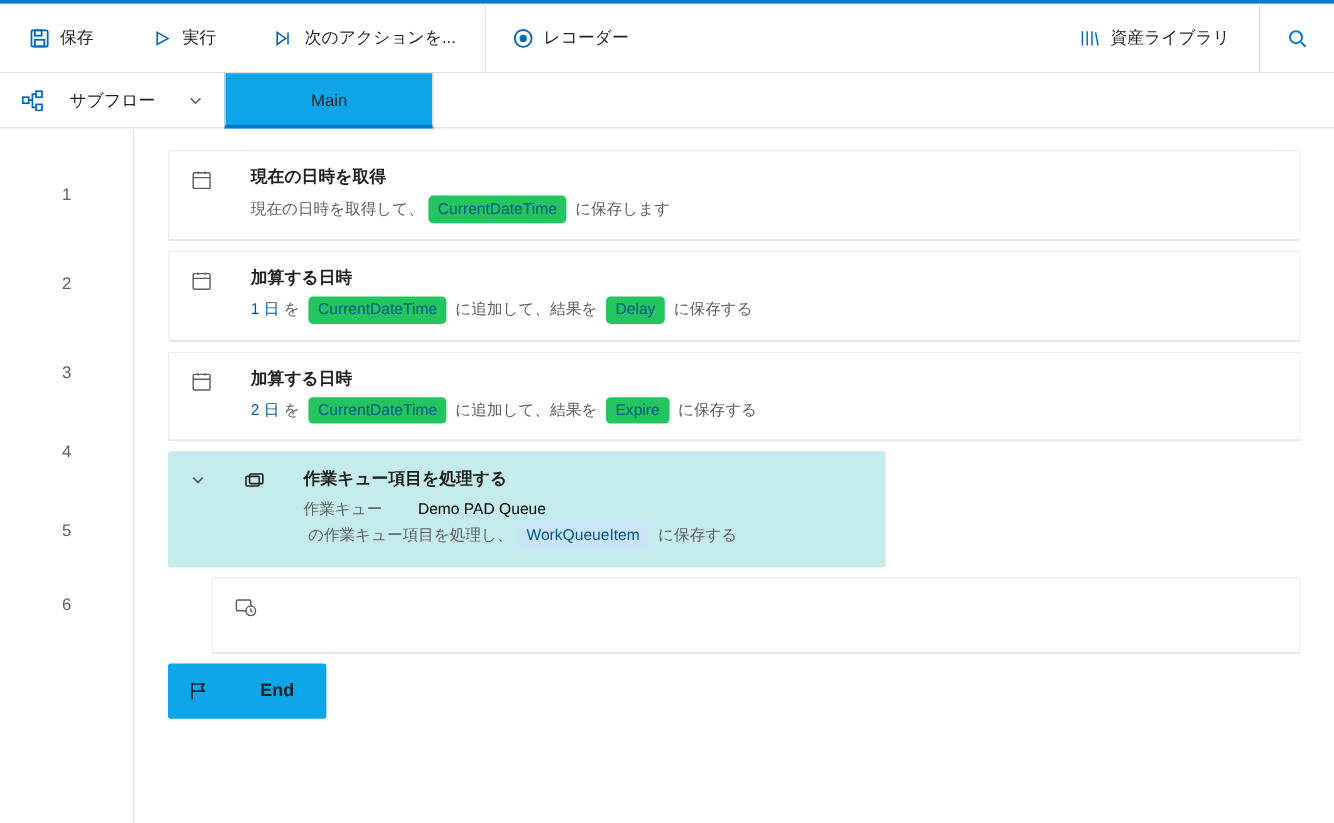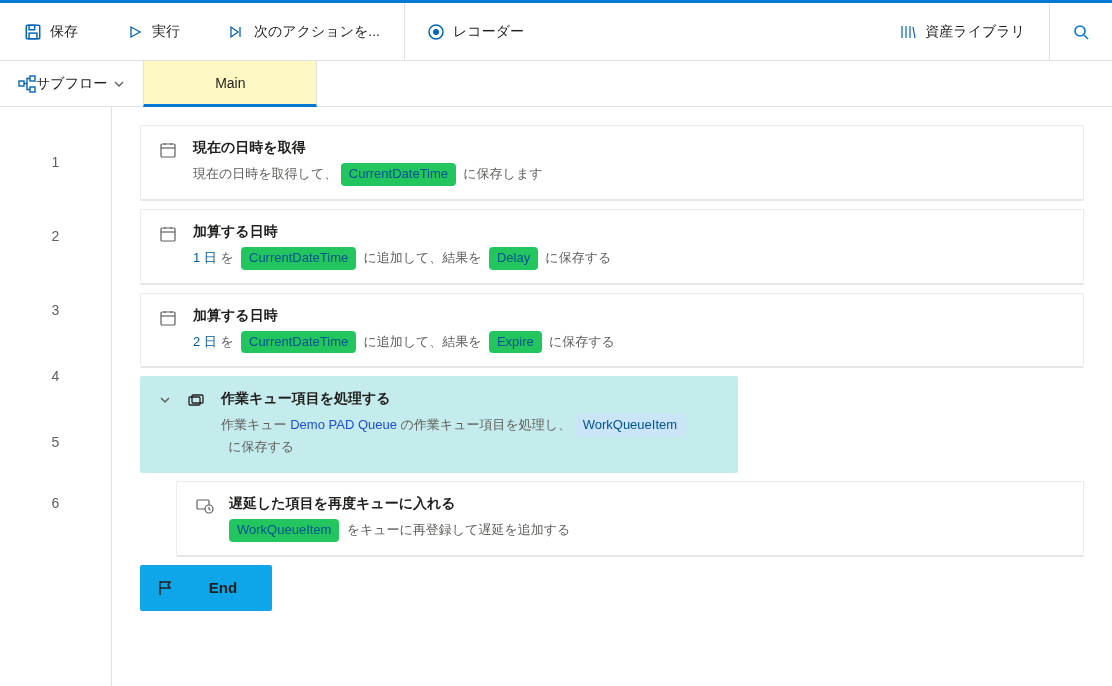--- a/index.html
+++ b/index.html
@@ -35,34 +35,34 @@
   .tb-btn.disabled .tb-label { color: #a19f9d; }
   .tb-spacer { flex: 1; }
   .tb-right { display:flex; align-items:center; }
 
   .subflow-bar {
     display:flex; align-items:center;
     height: 46px;
     border-bottom: 1px solid #e1e1e1;
   }
   .subflow-btn {
-    display:flex; align-items:center; gap:0;
+    display:flex; align-items:center; gap:22px;
     padding: 0 18px; height:46px; color:#0066b8; cursor:pointer;
     font-size: 14px;
   }
   .subflow-btn .lbl { color:#201f1e; }
   .tab {
     width: 174px; height: 46px;
     display:flex; align-items:center; justify-content:center;
     border-left: 1px solid #e1e1e1;
     border-right: 1px solid #e1e1e1;
     border-bottom: 3px solid #0078d4;
     margin-bottom:-1px;
     font-size: 14px;
-    background:#fef9c3;
+    background:#0ea5e9;
   }
 
   .workspace { display:flex; height: calc(686px - 3px - 58px - 46px); }
   .gutter {
     width: 112px;
     border-right: 1px solid #e1e1e1;
     display:flex; flex-direction:column;
     padding-top: 18px;
   }
   .linenum {
@@ -75,21 +75,21 @@
     flex:1; padding: 18px 28px 0 28px;
     display:flex; flex-direction:column; gap: 8px;
   }
   .action {
     background:#fff;
     border: 1px solid #ececec;
     border-bottom: 2px solid #e6e6e6;
     border-radius: 2px;
     display:flex; align-items:flex-start;
     padding: 13px 18px;
-    gap: 14px;
+    gap: 30px;
     min-height: 64px;
   }
   .action.highlight { background: #c5ecec; border-color:#c5ecec; }
   .action.end {
     background: #0ea5e9; border:none;
     width: 132px; min-height: 40px; padding: 14px 16px;
     align-items:center;
     text-align:center;
   }
   .action.nested { margin-left: 36px; }
@@ -100,21 +100,21 @@
   .action .title { font-weight:600; font-size:14px; margin-bottom:6px; }
   .action .desc { font-size:13px; color:#605e5c; line-height:1.6; }
   .action .desc .seg { white-space: pre; }
   .pill {
     background:#22c55e;
     color:#005390;
     padding: 1px 8px;
     border-radius:4px;
     display:inline-block;
   }
-  .action.highlight .desc .linkish { color:#1d4ed8; }
+  .action.highlight .desc .linkish { color:#000000;margin-left:26px; }
   .linkish { color:#005a9e; }
   .action.end .title { margin:0; font-size:15px; }
 
   svg { display:block; }
 </style>
 </head>
 <body>
 
 <div class="top-accent"></div>
 
@@ -292,26 +292,20 @@
     </div>
 
     <div class="action nested">
       <span class="aicon">
         <svg width="20" height="18" viewBox="0 0 20 18" fill="none" stroke="#605e5c" stroke-width="1.2">
             <rect x="2" y="3" width="12" height="9" rx="1"></rect>
             <circle cx="14" cy="12" r="4" fill="#fff"></circle>
             <path d="M14 10v2l1.5 1"></path>
           </svg>
       </span>
-      <div class="body">
-        <div class="title">遅延した項目を再度キューに入れる</div>
-        <div class="desc">
-          <span class="pill">WorkQueueItem</span><span class="seg">  をキューに再登録して遅延を追加する</span>
-        </div>
-      </div>
     </div>
 
     <div class="action end">
       <span class="aicon" style="margin-top:0;">
         <svg width="18" height="18" viewBox="0 0 18 18" fill="none" stroke="#201f1e" stroke-width="1.4">
             <line x1="4" y1="2" x2="4" y2="16"></line>
             <path d="M4 3h10l-2 3 2 3H4"></path>
           </svg>
       </span>
       <div class="body">

